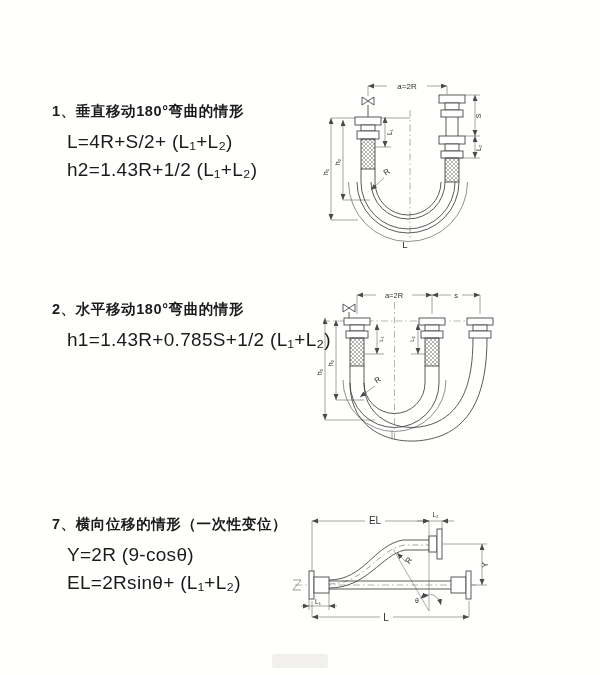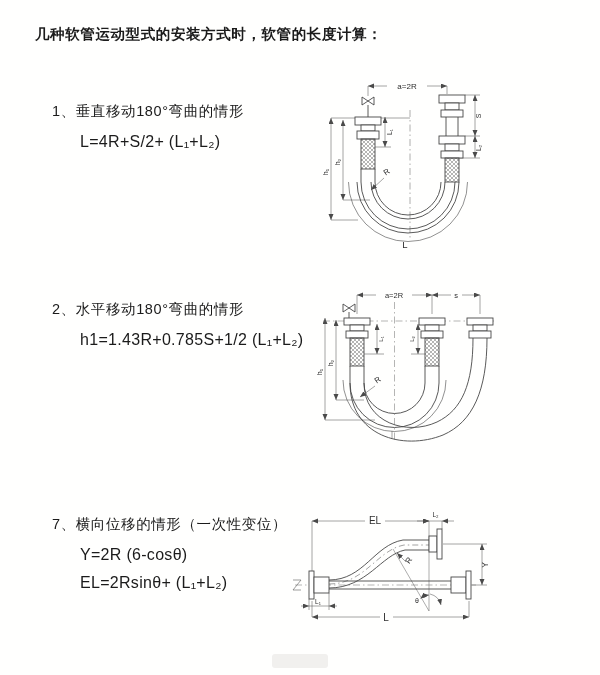--- a/index.html
+++ b/index.html
@@ -1,47 +1,47 @@
 <!DOCTYPE html>
 <html><head>
 <meta charset="utf-8">
 <style>
   html,body{margin:0;padding:0;background:#fff;}
   .page{position:relative;width:600px;height:675px;background:#fffffe;overflow:hidden;
         font-family:"Liberation Sans","DejaVu Sans",sans-serif;color:#1b1b1b;}
   .doc-title{position:absolute;left:35px;top:25px;font-size:14.5px;font-weight:700;letter-spacing:.6px;}
   .sec{position:absolute;left:52px;}
-  .sec-heading{font-size:14.5px;font-weight:400;letter-spacing:.6px;margin:0 0 7px 0;}
-  .formula{font-size:16px;font-weight:500;margin-left:28px;line-height:27.5px;letter-spacing:.3px;white-space:pre;}
+  .sec-heading{font-size:14.5px;font-weight:700;letter-spacing:.6px;margin:0 0 7px 0;}
+  .formula{font-size:19px;font-weight:500;margin-left:15px;line-height:27.5px;letter-spacing:.3px;white-space:pre;}
   .fig{position:absolute;}
   .fig svg{display:block;}
   svg text{font-family:"Liberation Sans","DejaVu Sans",sans-serif;fill:#2e2e2e;}
   .watermark{position:absolute;left:272px;top:654px;width:56px;height:14px;
              background:#f1f0ee;border-radius:3px;}
 </style>
 </head>
 <body>
 
 <div class="page">
 
-  <div class="doc-title">几种软管运动型式的安装方式时，软管的长度计算：</div>
 
   <section class="sec" style="top:102px;">
     <div class="sec-heading">1、垂直移动180°弯曲的情形</div>
     <div class="formula">L=4R+S/2+ (L₁+L₂)</div>
+    <div class="formula">h2=1.43R+1/2 (L₁+L₂)</div>
   </section>
 
   <section class="sec" style="top:300px;">
     <div class="sec-heading">2、水平移动180°弯曲的情形</div>
     <div class="formula">h1=1.43R+0.785S+1/2 (L₁+L₂)</div>
   </section>
 
   <section class="sec" style="top:515px;">
     <div class="sec-heading">7、横向位移的情形（一次性变位）</div>
-    <div class="formula">Y=2R (6-cosθ)</div>
+    <div class="formula">Y=2R (9-cosθ)</div>
     <div class="formula">EL=2Rsinθ+ (L₁+L₂)</div>
   </section>
 
   <div class="fig" style="left:300px;top:70px;">
     <svg width="200" height="196" viewBox="0 0 200 196">
       <defs>
         <marker id="a1" markerUnits="userSpaceOnUse" markerWidth="7" markerHeight="6" refX="6" refY="2.5" orient="auto-start-reverse">
           <path d="M0,0 L6,2.5 L0,5 Z" fill="#4a4a4a"></path>
         </marker>
         <pattern id="b1" width="4" height="4" patternUnits="userSpaceOnUse">

